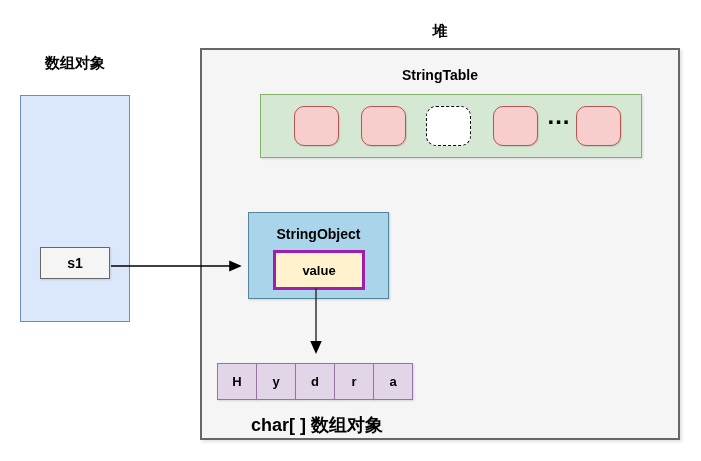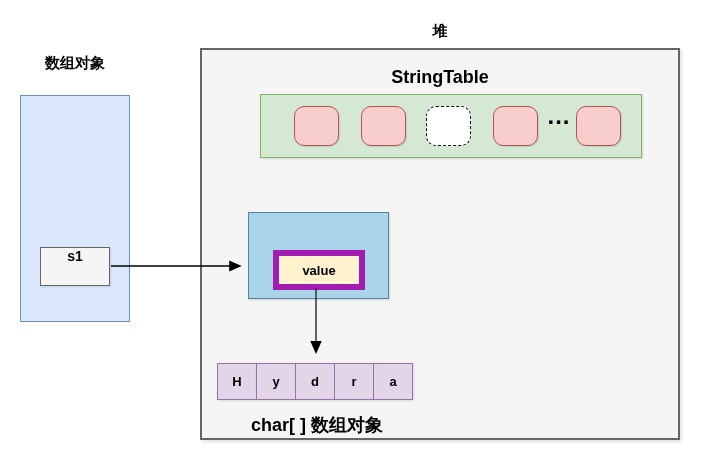--- a/index.html
+++ b/index.html
@@ -17,37 +17,37 @@
   }
   .lbl { position: absolute; font-weight: bold; text-align: center; color: #000; }
 
   
   .stack-title { left: 10px; top: 54px; width: 130px; font-size: 15px; }
   .stack-box {
     position: absolute; left: 20px; top: 95px; width: 110px; height: 227px;
     background: #dbe8fc; border: 1px solid #6c8ebf;
   }
   .s1-box {
-    position: absolute; left: 40px; top: 247px; width: 70px; height: 39px;
+    position: absolute; left: 40px; top: 247px; width: 70px; height: 32px;
     background: #f5f5f5; border: 1px solid #666666;
-    display: flex; justify-content: center;
+    display: flex; align-items: center; justify-content: center;
     font-size: 14px; font-weight: bold;
     box-shadow: 1px 1px 2px rgba(0,0,0,0.12);
   }
 
   
   .heap-title { left: 200px; top: 22px; width: 480px; font-size: 15px; }
   .heap-box {
     position: absolute; left: 200px; top: 48px; width: 480px; height: 392px;
     background: #f5f5f5; border: 2px solid #666666;
     box-shadow: 2px 2px 3px rgba(0,0,0,0.12);
   }
 
   
-  .st-title { left: 0; top: 17px; width: 100%; font-size: 18px; }
+  .st-title { left: 0; top: 17px; width: 100%; font-size: 14px; }
   .st-box {
     position: absolute; left: 58px; top: 44px; width: 382px; height: 64px;
     background: #d5e8d4; border: 1px solid #82b366;
     box-shadow: 1px 1px 2px rgba(0,0,0,0.12);
   }
   .st-slot {
     position: absolute; top: 11px; width: 45px; height: 40px;
     border-radius: 10px;
     background: #f8cecc; border: 1px solid #b85450;
     box-shadow: 1px 1px 1px rgba(0,0,0,0.10);
@@ -64,21 +64,21 @@
 
   
   .so-box {
     position: absolute; left: 46px; top: 162px; width: 141px; height: 87px;
     background: #a9d4e9; border: 1px solid #55849e;
     box-shadow: 1px 1px 2px rgba(0,0,0,0.15);
   }
   .so-title { left: 0; top: 13px; width: 100%; font-size: 14px; }
   .value-box {
     position: absolute; left: 24px; top: 37px; width: 92px; height: 40px;
-    background: #fff2cc; border: 6px solid #a21caf;
+    background: #fff2cc; border: 3px solid #a21caf;
     display: flex; align-items: center; justify-content: center;
     font-size: 13px; font-weight: bold;
   }
 
   
   .char-array {
     position: absolute; left: 15px; top: 313px; height: 37px;
     display: flex;
   }
   .char-cell {
@@ -112,20 +112,21 @@
     <div class="st-box">
       <div class="st-slot" style="left:33px"></div>
       <div class="st-slot" style="left:100px"></div>
       <div class="st-slot dashed" style="left:165px"></div>
       <div class="st-slot" style="left:232px"></div>
       <div class="st-ellipsis">...</div>
       <div class="st-slot" style="left:315px"></div>
     </div>
 
     <div class="so-box">
+      <div class="lbl so-title">StringObject</div>
       <div class="value-box">
         <span>value</span>
       </div>
     </div>
 
     <div class="char-array">
       <div class="char-cell">H</div>
       <div class="char-cell">y</div>
       <div class="char-cell">d</div>
       <div class="char-cell">r</div>

